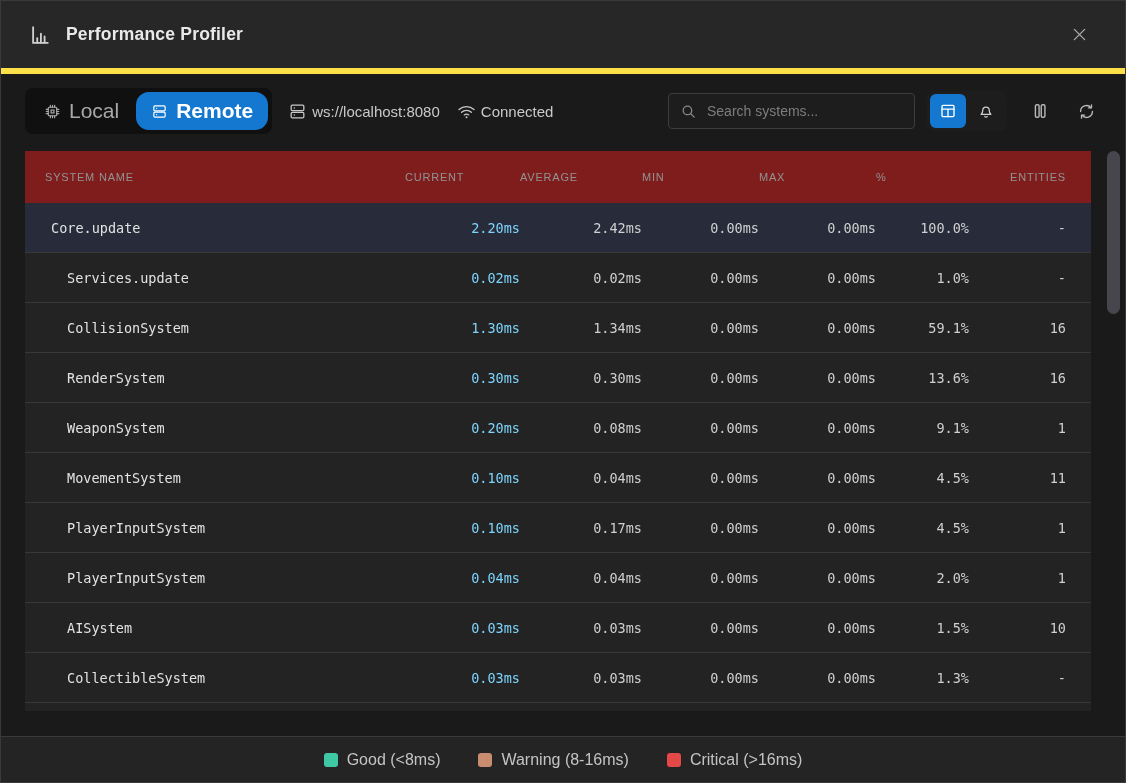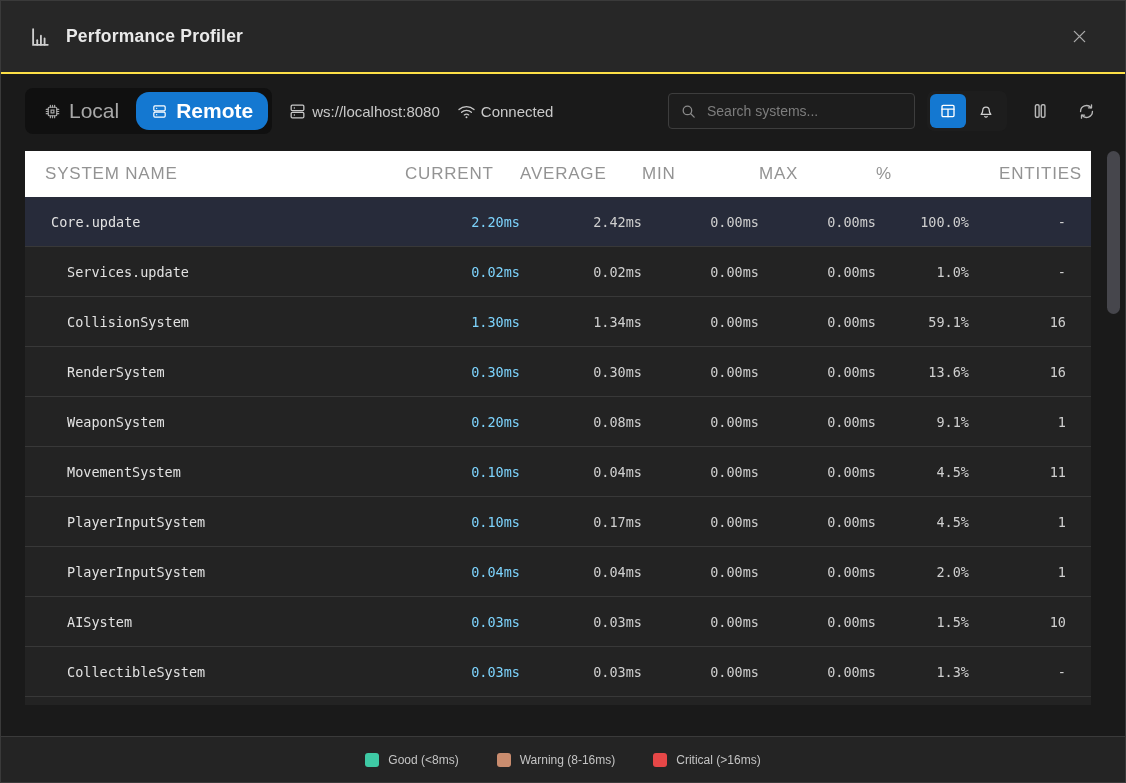--- a/index.html
+++ b/index.html
@@ -5,21 +5,21 @@
   html,body{margin:0;padding:0;background:#0e0e0e;}
   *{box-sizing:border-box;}
   .window{
     position:relative;width:1126px;height:783px;overflow:hidden;
     background:#1a1a1a;border:1px solid #3a3a3a;
     font-family:"Liberation Sans",sans-serif;color:#d6d6d6;
   }
   
   .titlebar{
     position:absolute;left:0;top:0;width:100%;height:73px;
-    background:#272727;border-bottom:2px solid #fde047;
+    background:#272727;border-bottom:6px solid #fde047;
     display:flex;align-items:center;padding:0 28px;gap:15px;
   }
   .titlebar .app-icon{display:flex;color:#cfcfcf;}
   .titlebar h1{margin:0;font-size:17.5px;font-weight:600;color:#e9e9e9;letter-spacing:.2px;}
   .close-btn{
     margin-left:auto;width:36px;height:36px;border:none;background:transparent;
     color:#a9a9a9;display:flex;align-items:center;justify-content:center;cursor:pointer;
   }
   
   .toolbar{
@@ -56,43 +56,43 @@
     width:34px;height:34px;border:none;background:transparent;color:#b8b8b8;
     display:flex;align-items:center;justify-content:center;cursor:pointer;margin-left:12px;
   }
   .ghost-btn.first{margin-left:16px;}
   
   .table{position:absolute;left:24px;top:150px;width:1066px;}
   .trow{
     display:grid;align-items:center;
     grid-template-columns:minmax(0,1fr) 115px 122px 117px 117px 93px 122px;
   }
-  .thead{height:46px;background:#ffffff;color:#939393;font-size:17px;letter-spacing:.8px;}
+  .thead{height:52px;background:#7f1d1d;color:#939393;font-size:11px;letter-spacing:.8px;}
   .thead .cell{cursor:pointer;}
   .thead .cell.name{text-align:left;padding-left:20px;}
-  .thead .cell.entities{text-align:right;padding-right:9px;}
+  .thead .cell.entities{text-align:right;padding-right:25px;}
   .tbody .trow{height:50px;background:#232323;border-bottom:1px solid #383838;cursor:pointer;}
   .tbody .trow.highlight{background:#272b3a;}
   .tbody .cell{font-family:"DejaVu Sans Mono",monospace;font-size:13.5px;color:#cfcfcf;text-align:right;}
   .tbody .cell.name{text-align:left;color:#e2e2e2;}
   .tbody .cell.current{font-weight:400;color:#7dd3fc;}
   .tbody .cell.entities{padding-right:25px;}
   .partial-row{height:8px;background:#232323;}
   
   .scroll-thumb{
     position:absolute;right:5px;top:150px;width:13px;height:163px;
     background:#46464c;border-radius:7px;cursor:pointer;
   }
   
   .footer{
     position:absolute;left:0;bottom:0;width:100%;height:46px;
     background:#242424;border-top:1px solid #3a3a3a;
     display:flex;align-items:center;justify-content:center;gap:38px;
   }
-  .legend-item{display:flex;align-items:center;gap:9px;font-size:12px;color:#c4c4c4;}
+  .legend-item{display:flex;align-items:center;gap:9px;font-size:16px;color:#c4c4c4;}
   .swatch{width:14px;height:14px;border-radius:3px;flex:0 0 auto;}
   svg{display:block;}
 </style>
 </head>
 <body>
 
 <div class="window">
 
   <header class="titlebar">
     <span class="app-icon">

